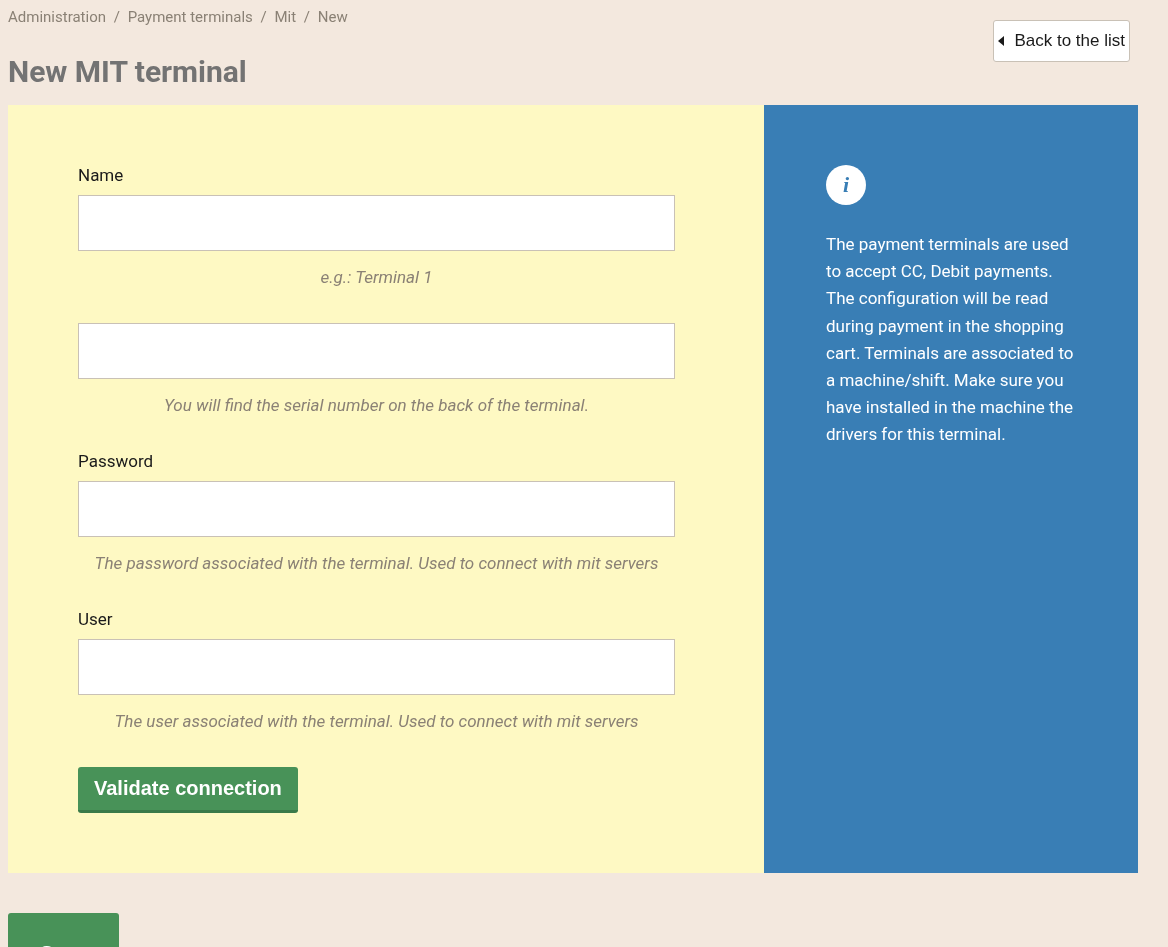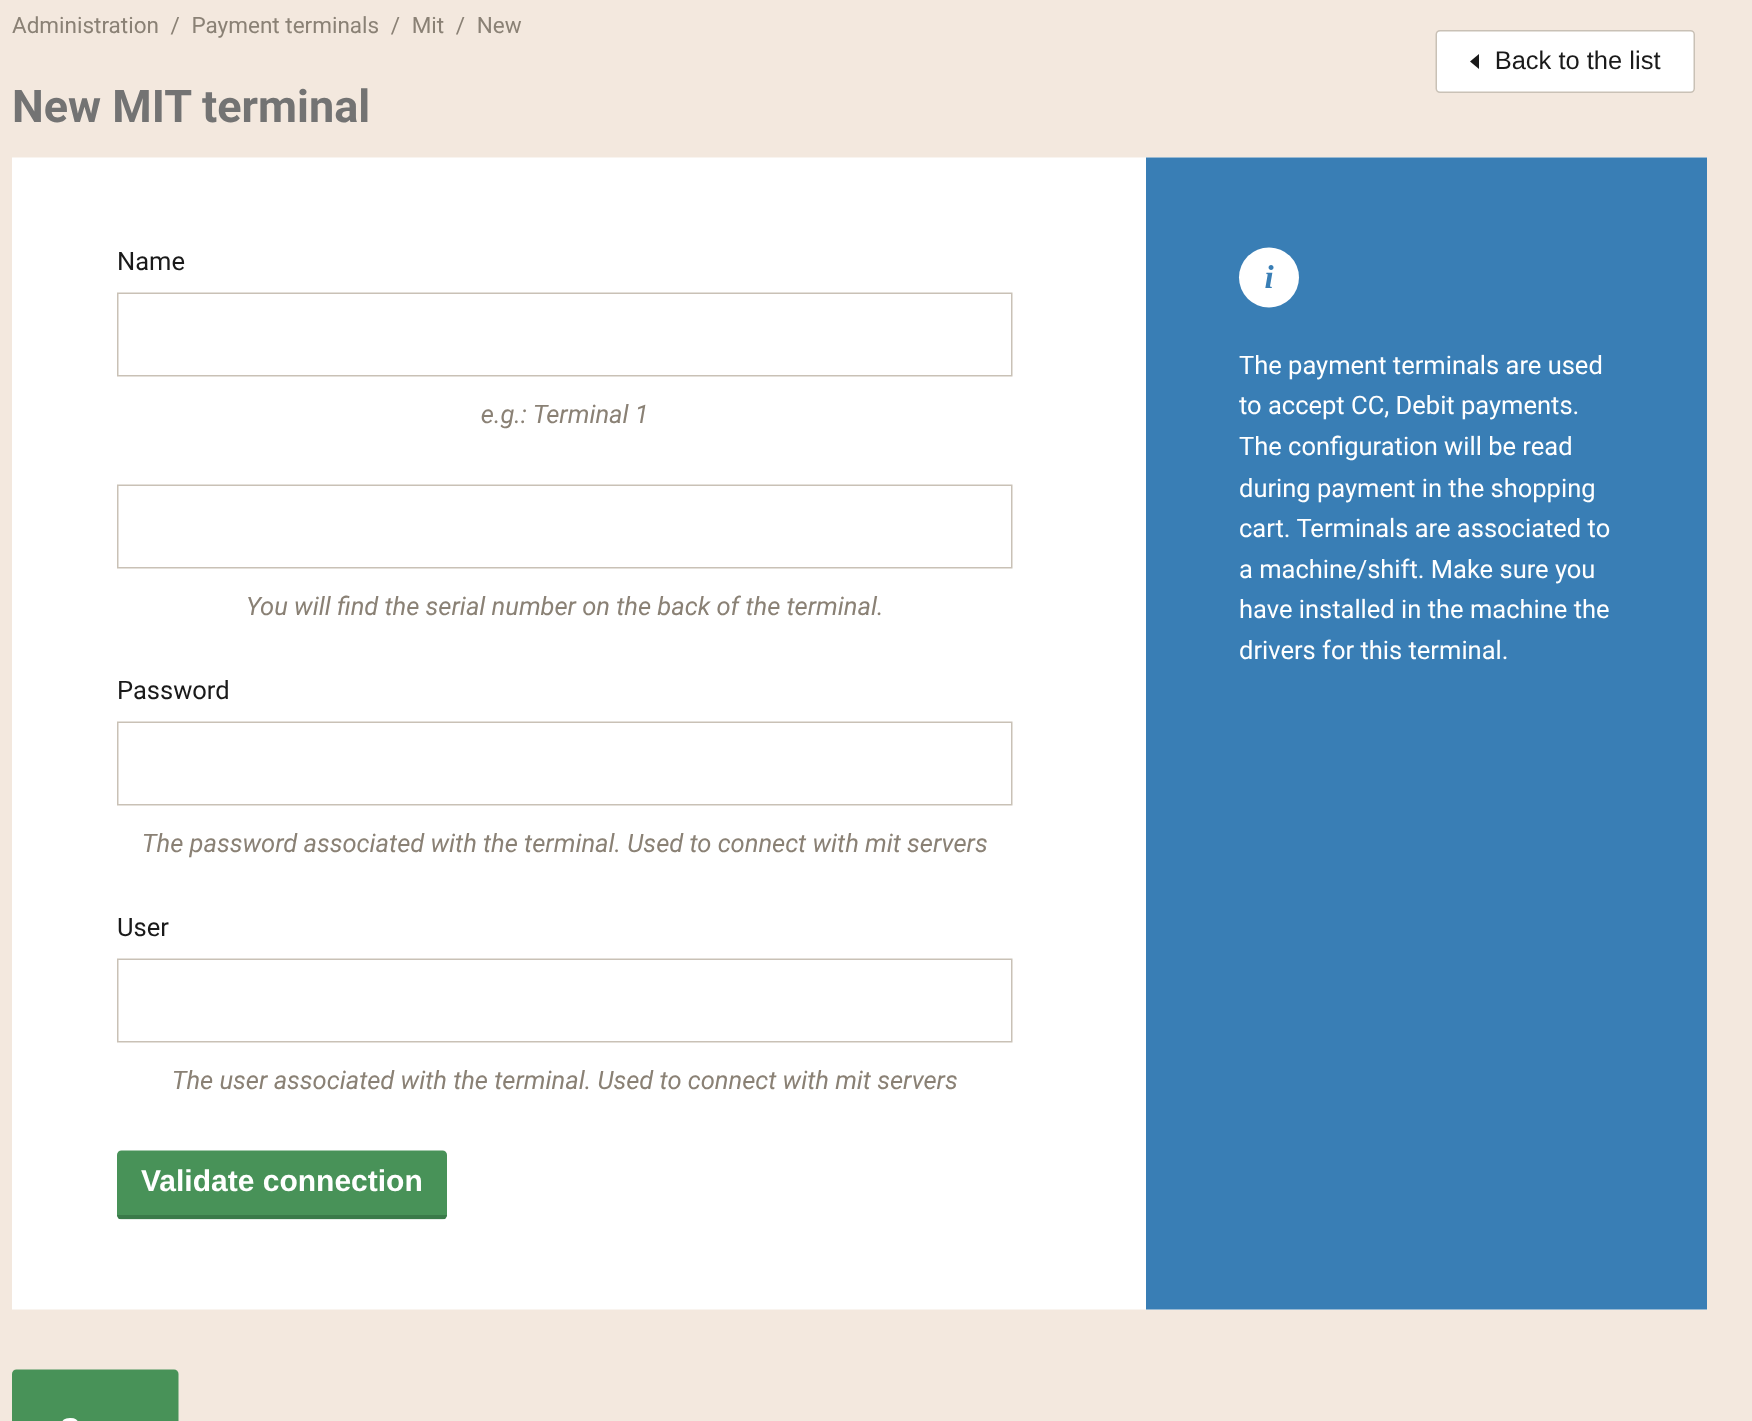--- a/index.html
+++ b/index.html
@@ -39,42 +39,42 @@
       margin-top: 16px;
     }
     .header-left {
       display: flex;
       flex-direction: column;
     }
     .back-button {
       background: #fff;
       border: 1px solid #c9c1b6;
       border-radius: 3px;
-      padding: 10px 22px;
+      padding: 10px 4px;
       font-size: 17px;
       font-weight: 500;
       color: #1a1a1a;
       cursor: pointer;
       display: flex;
       align-items: center;
       gap: 10px;
       margin-top: 12px;
       margin-right: 30px;
       text-align: center;
     }
     .back-button .arrow {
       display: inline-block;
       width: 0;
       height: 0;
       border-top: 5px solid transparent;
       border-bottom: 5px solid transparent;
       border-right: 6px solid #1a1a1a;
     }
     .card {
-      background: #ffffff;
+      background: #fef9c3;
       margin: 16px 30px 0 8px;
       display: flex;
       min-height: 760px;
       gap: 25px;
     }
     .form-col {
       flex: 1;
       padding: 60px 64px 60px 70px;
     }
     .info-col {

